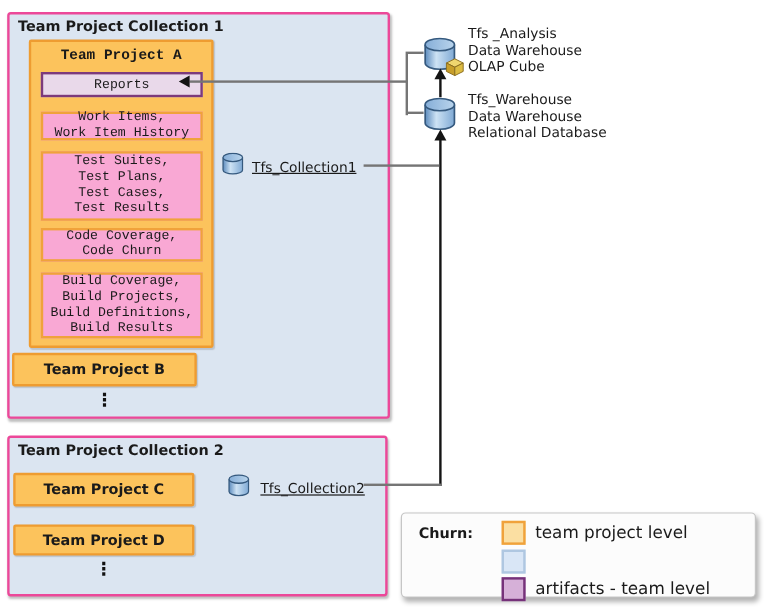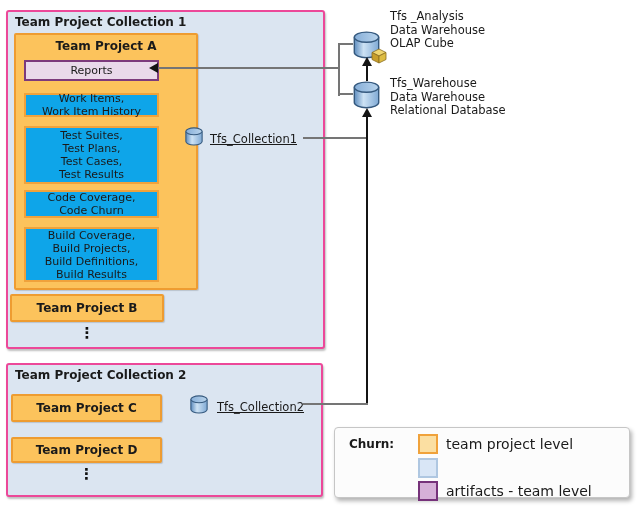--- a/index.html
+++ b/index.html
@@ -9,33 +9,33 @@
   
   .collection { position:absolute; background:#dbe5f1; border:2px solid #ec4899; border-radius:3px;
                 box-shadow:1px 2px 2px rgba(0,0,0,0.25); }
   .col1 { left:6px; top:10px; width:319px; height:339px; }
   .col2 { left:6px; top:363px; width:317px; height:134px; }
   .col-title { position:absolute; left:7px; top:3px; font-size:12px; font-weight:bold; white-space:nowrap; }
 
   
   .tp { background:#fcc35c; border:2px solid #ee9c31; border-radius:2px; position:absolute;
         box-shadow:1px 1px 1px rgba(0,0,0,0.15); }
-  .project-a { left:6px; top:21px; width:184px; height:257px; }
+  .project-a { left:16px; top:21px; width:154px; height:257px;font-family:Liberation Mono, monospace; }
   .tp-title { font-size:12px; font-weight:bold; text-align:center; white-space:nowrap; }
   .project-a .tp-title { margin-top:4px; }
   .tp-bar { display:flex; align-items:center; justify-content:center; }
   .project-b { left:2px; top:282px; width:154px; height:28px; }
   .project-c { left:3px; top:29px; width:151px; height:28px; }
   .project-d { left:3px; top:72px; width:151px; height:26px; }
 
   
   .reports { position:absolute; left:8px; top:25px; width:135px; height:21px;
              background:#e9d9ea; border:2px solid #7c3a7c; display:flex; align-items:center; justify-content:center;
              font-size:11px; }
-  .art { position:absolute; left:8px; width:135px; background:#0ea5e9; border:2px solid #f0a23b;
+  .art { position:absolute; left:8px; width:135px; background:#f9a8d4; border:2px solid #f0a23b;
          display:flex; align-items:center; justify-content:center; font-size:11px; line-height:13px; text-align:center; }
   .art-work  { top:58px;  height:24px; }
   .art-test  { top:91px;  height:58px; }
   .art-code  { top:155px; height:28px; }
   .art-build { top:192px; height:55px; }
   .pre { white-space:pre-line; }
 
   
   .dots { position:absolute; text-align:center; font-size:15px; font-weight:bold; line-height:18px; color:#111; }
   .dots1 { left:2px; top:312px; width:154px; }
@@ -45,21 +45,21 @@
   .db-group { position:absolute; display:flex; align-items:center; }
   .db-label { font-size:11.5px; white-space:nowrap;text-decoration:underline; }
   .dbg-c1 { left:185px; top:127px; }
   .dbg-c1 .db-label { margin-left:7px; margin-top:4px; }
   .dbg-c2 { left:190px; top:395px; }
   .dbg-c2 .db-label { margin-left:9px; margin-top:4px;text-align:center; }
   .cyl-analysis  { position:absolute; left:353px; top:31px; }
   .cyl-warehouse { position:absolute; left:353px; top:81px; }
   .cube-badge { position:absolute; left:371px; top:48px; }
   .wh-label { position:absolute; left:390px; font-size:11.5px; line-height:13.5px; white-space:pre-line; }
-  .wh-label-analysis  { top:10px; }
+  .wh-label-analysis  { top:22px; }
   .wh-label-relational { top:77px; }
 
   
   .line { position:absolute; }
   .gray { background:#757575; }
   .dark { background:#141414; }
   .reports-line  { left:158px; top:67px;  width:181px; height:2px; }
   .bracket-v     { left:338px; top:43px;  width:2px;  height:53px; }
   .stub-analysis { left:340px; top:43px;  width:13px; height:2px; }
   .stub-warehouse{ left:340px; top:93px;  width:13px; height:2px; }

